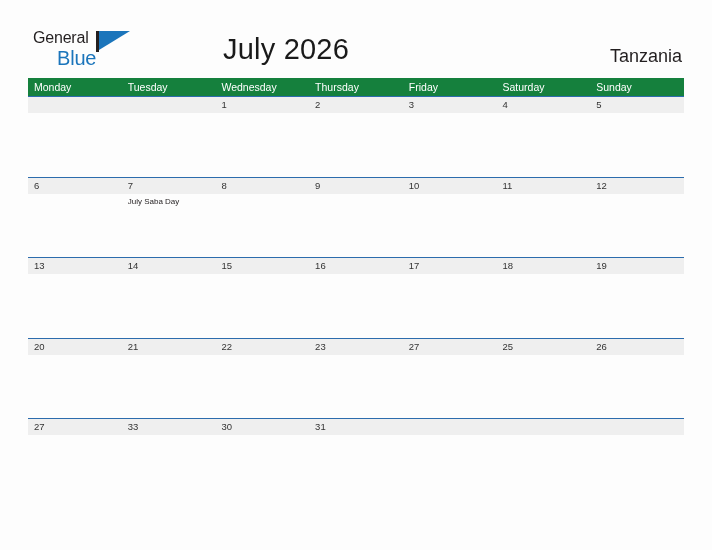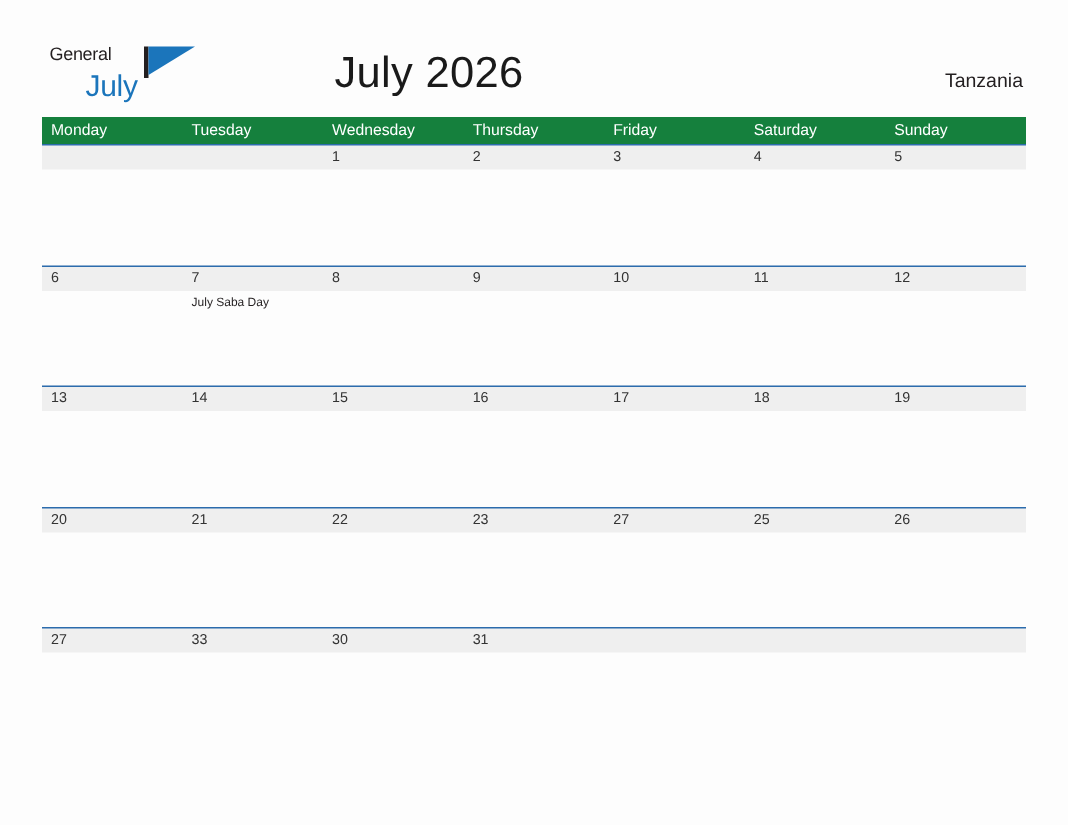--- a/index.html
+++ b/index.html
@@ -31,21 +31,21 @@
     top: 30px;
     width: 100px;
     height: 42px;
     line-height: 1;
     user-select: none;
   }
   .logo-general {
     position: absolute;
     left: 0;
     top: 0;
-    font-size: 12px;
+    font-size: 16px;
     letter-spacing: -0.2px;
     color: #231f20;
     font-family: "Liberation Sans", sans-serif;
     text-align: right;
   }
   .logo-blue {
     position: absolute;
     left: 24px;
     top: 18px;
     font-size: 20px;
@@ -88,21 +88,21 @@
     color: #1a1a1a;
     font-family: "Liberation Sans", sans-serif;
     font-weight: normal;
     letter-spacing: 0.2px;
   }
 
   .cal-locale {
     position: absolute;
     right: 30px;
     top: 46px;
-    font-size: 13px;
+    font-size: 18px;
     color: #231f20;
     font-family: "Liberation Sans", sans-serif;
   }
 
   
   .calendar {
     position: absolute;
     left: 28px;
     top: 78px;
     width: 656px;
@@ -183,21 +183,21 @@
 <body>
 
 <div class="page-header">
 
   <div class="logo">
     <span class="logo-general">General</span>
     <span class="logo-flag">
       <span class="bar"></span>
       <span class="tri"></span>
     </span>
-    <span class="logo-blue">July</span>
+    <span class="logo-blue">Blue</span>
   </div>
 
   <div class="cal-title">July 2026</div>
 
   <div class="cal-locale">Tanzania</div>
 
 </div>
 
 <div class="calendar">
 

